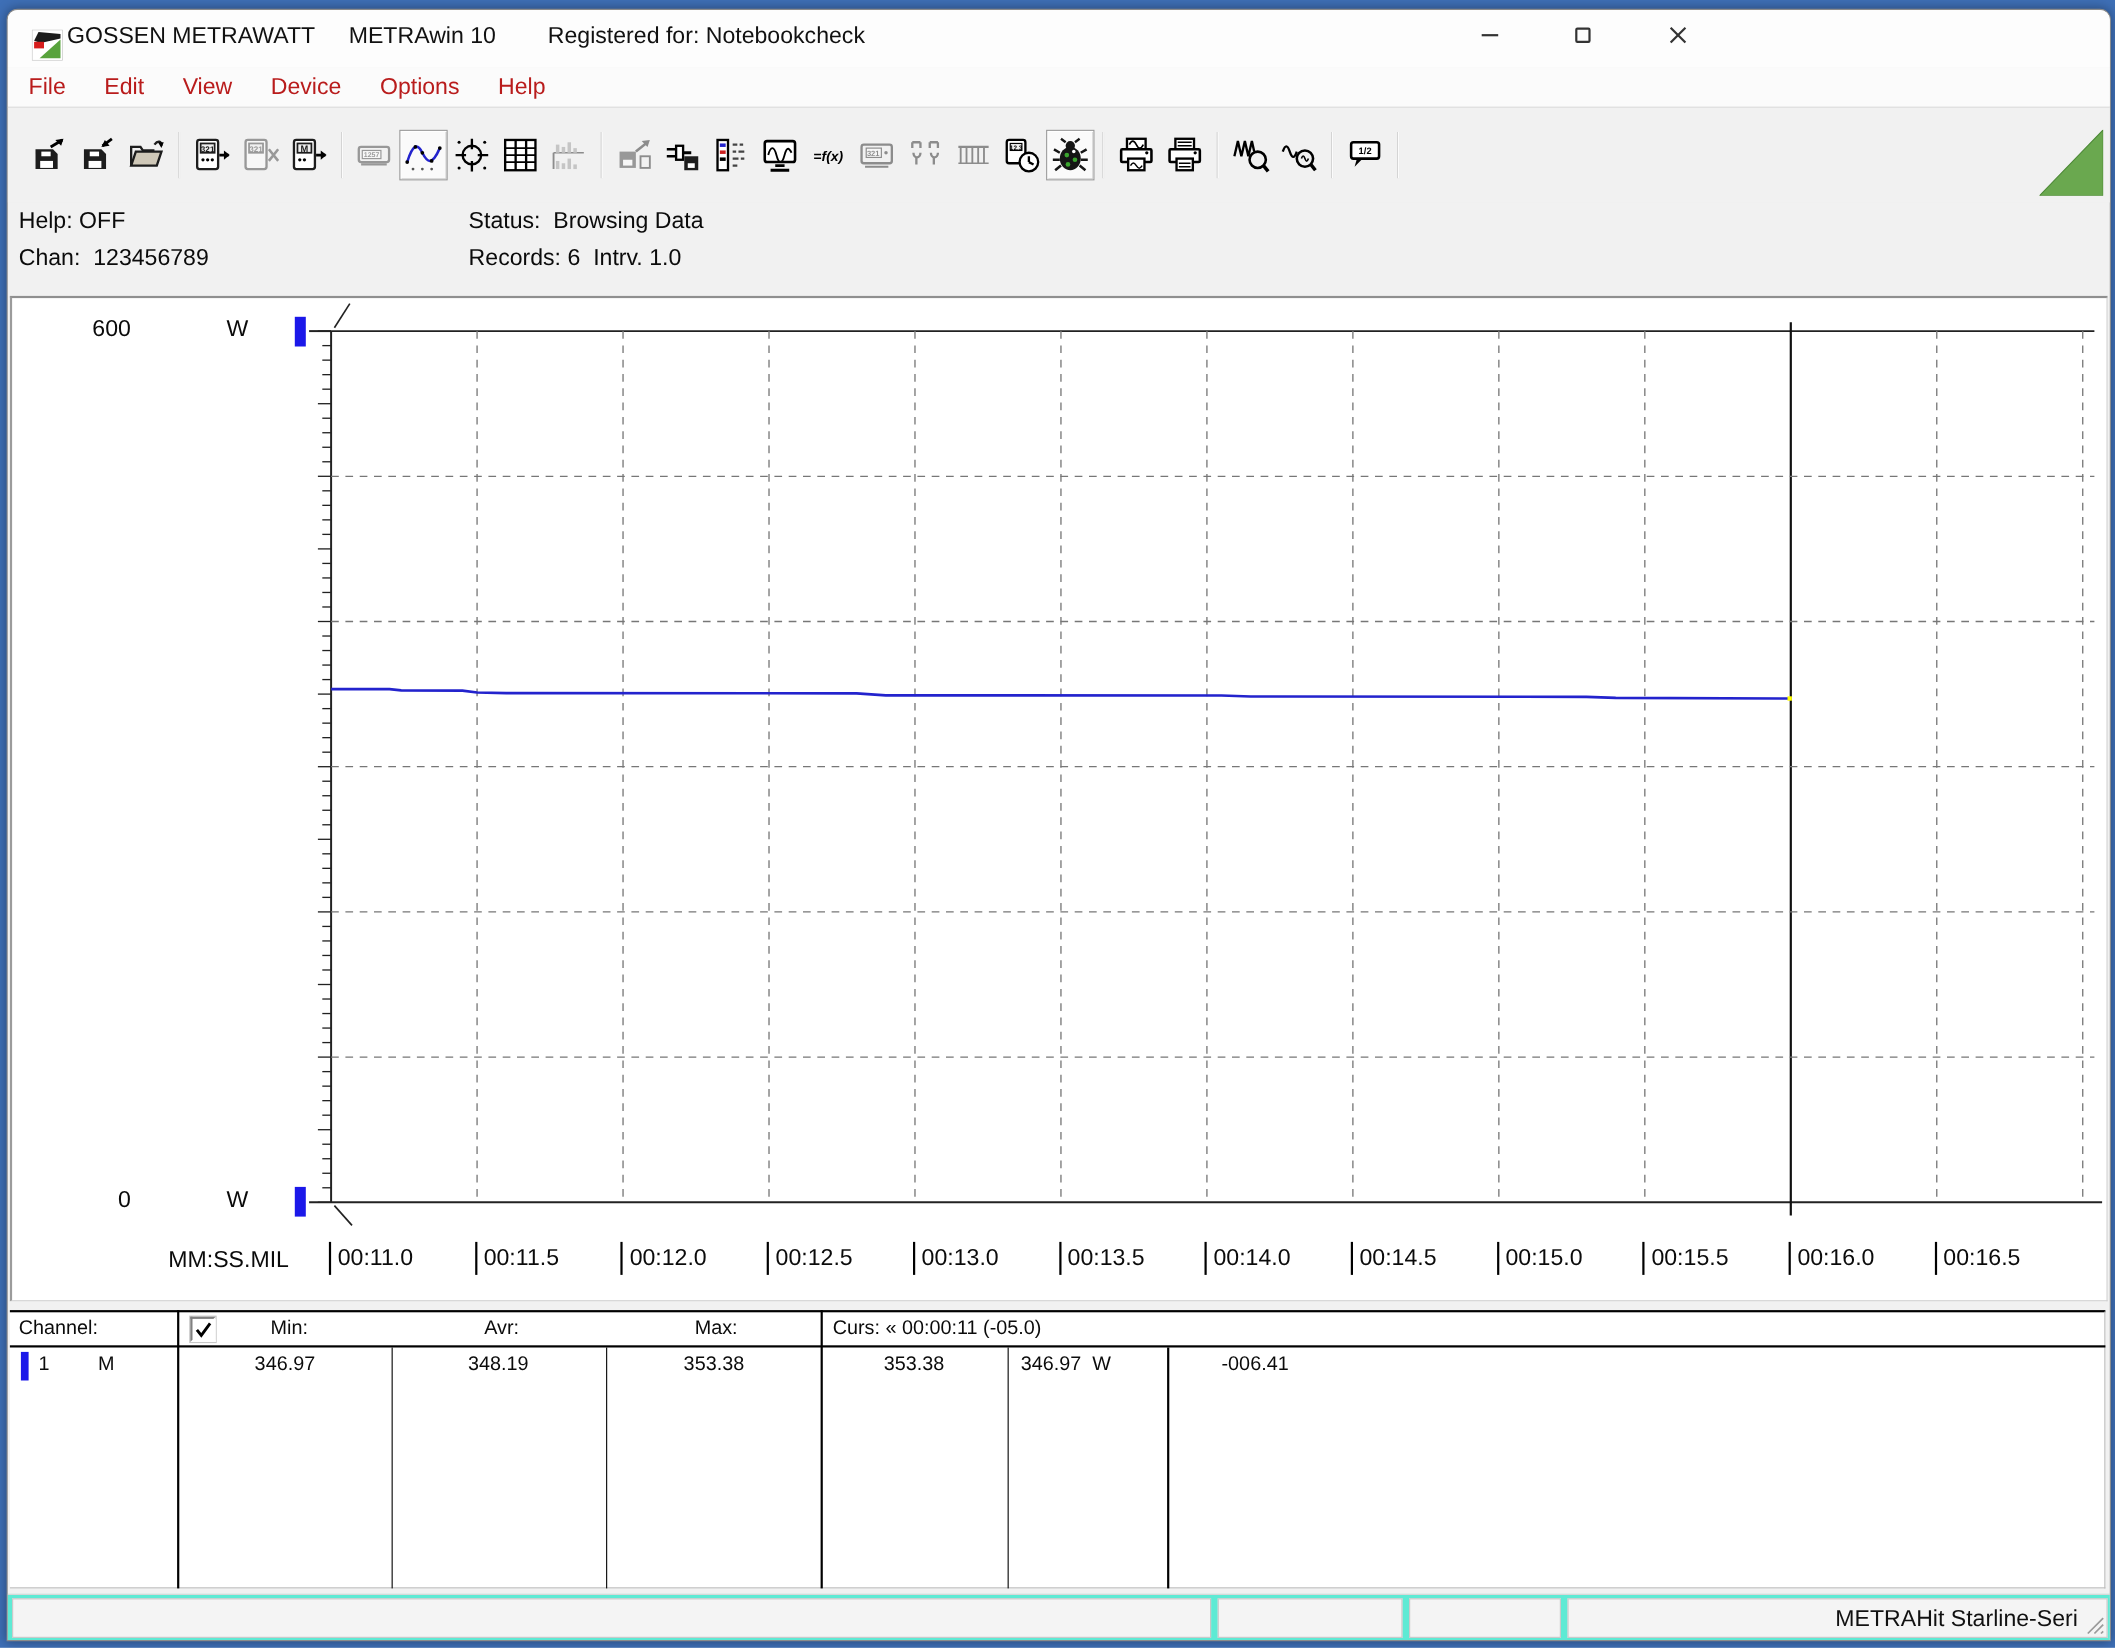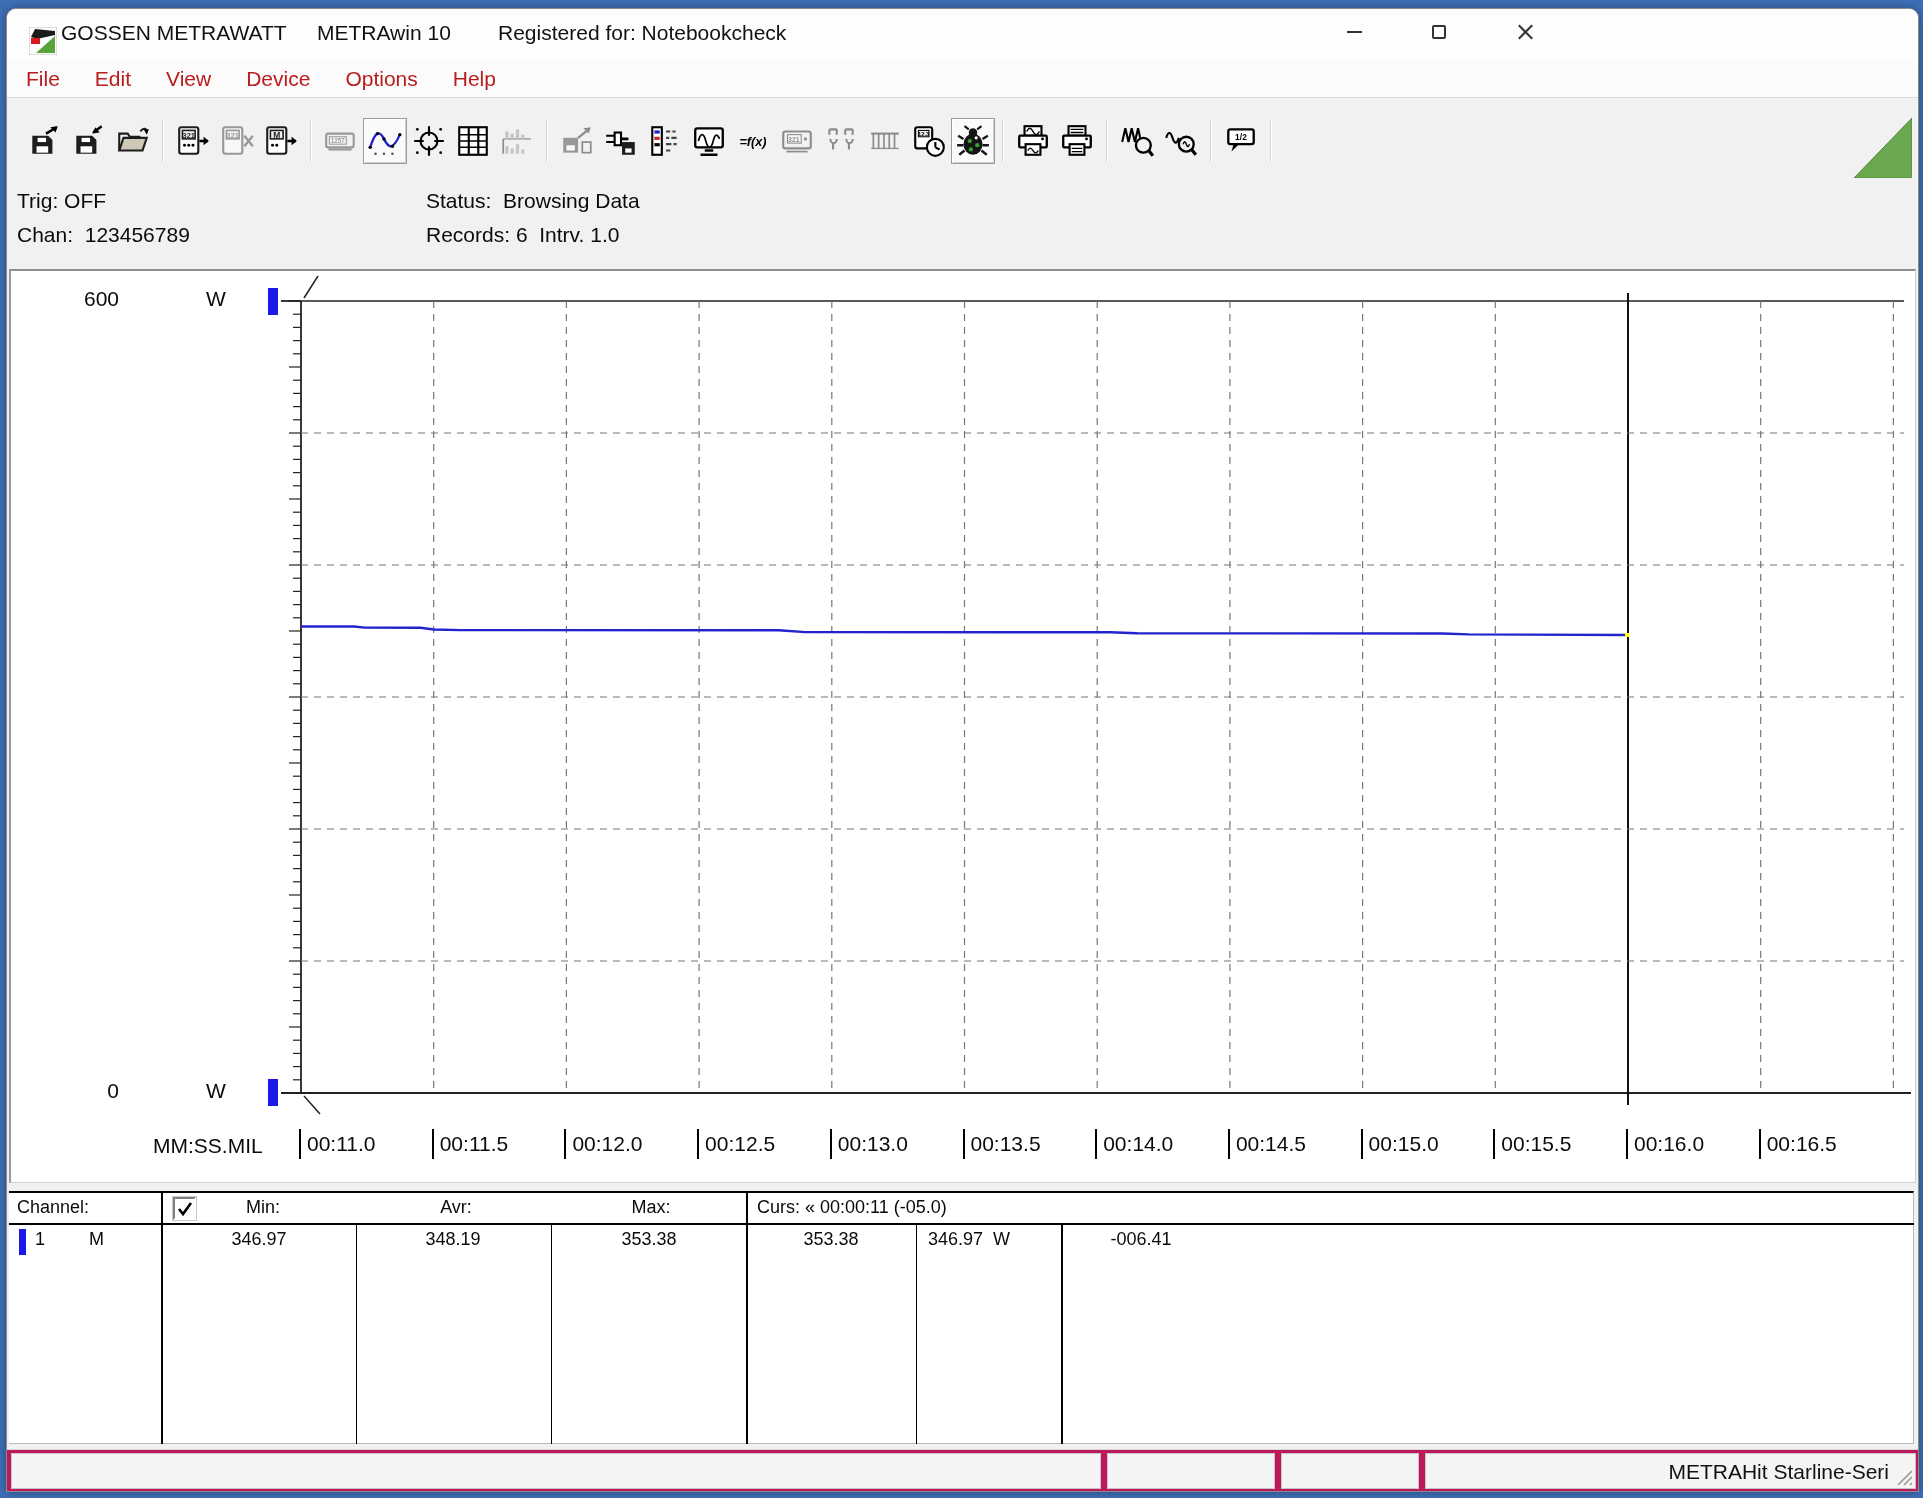--- a/index.html
+++ b/index.html
@@ -59,21 +59,21 @@
   .tcell { position:absolute; font-size:18px; white-space:nowrap; }
   .tcenter { transform:translateX(-50%); }
   .checkbox { position:absolute; width:23px; height:23px; background:#fff;
               border-top:2px solid #808080; border-left:2px solid #808080;
               border-bottom:2px solid #fff; border-right:2px solid #fff;
               box-shadow:0 0 0 1px #c8c8c8; display:flex; align-items:center; justify-content:center; }
   .checkbox svg { width:16px; height:16px; }
   .rowmarker { position:absolute; width:7px; height:26px; }
 
   
-  .statusbar { position:absolute; left:6px; right:4px; top:1448px; height:43px; background:#be185d; border-top:1px solid #d8d8d8; }
+  .statusbar { position:absolute; left:6px; right:4px; top:1448px; height:43px; background:#5eead4; border-top:1px solid #d8d8d8; }
   .sb-section { position:absolute; top:3px; height:36px; background:#f4f4f4; border:1px solid #c6c6c6; }
   .sb-text { position:absolute; right:26px; top:6px; font-size:21px; color:#111; white-space:nowrap; }
   .grip { position:absolute; right:2px; bottom:2px; }
 </style>
 </head>
 <body>
 
 <div class="window">
 <div class="page">
 
@@ -358,21 +358,21 @@
             <text x="17" y="16" font-size="8" text-anchor="middle" fill="#000">1/2</text>
           </svg>
     </div>
     <div class="tsep"></div>
     <svg class="tri-green" width="58" height="60" viewBox="0 0 58 60">
       <polygon points="0,60 58,60 58,0" fill="#6aa84f" stroke="#4e8a38" stroke-width="1"></polygon>
     </svg>
   </div>
 
   <div class="info-text" style="left:16px; top:188px;">
-    <span>Trig:</span>&nbsp;<span>OFF</span>
+    <span>Help:</span>&nbsp;<span>OFF</span>
   </div>
   <div class="info-text" style="left:16px; top:222px;">
     <span>Chan:</span>&nbsp;&nbsp;<span>123456789</span>
   </div>
   <div class="info-text" style="left:425px; top:188px;">
     <span>Status:</span>&nbsp;&nbsp;<span>Browsing Data</span>
   </div>
   <div class="info-text" style="left:425px; top:222px;">
     <span>Records:</span>&nbsp;<span>6</span>&nbsp;&nbsp;<span>Intrv.</span>&nbsp;<span>1.0</span>
   </div>

